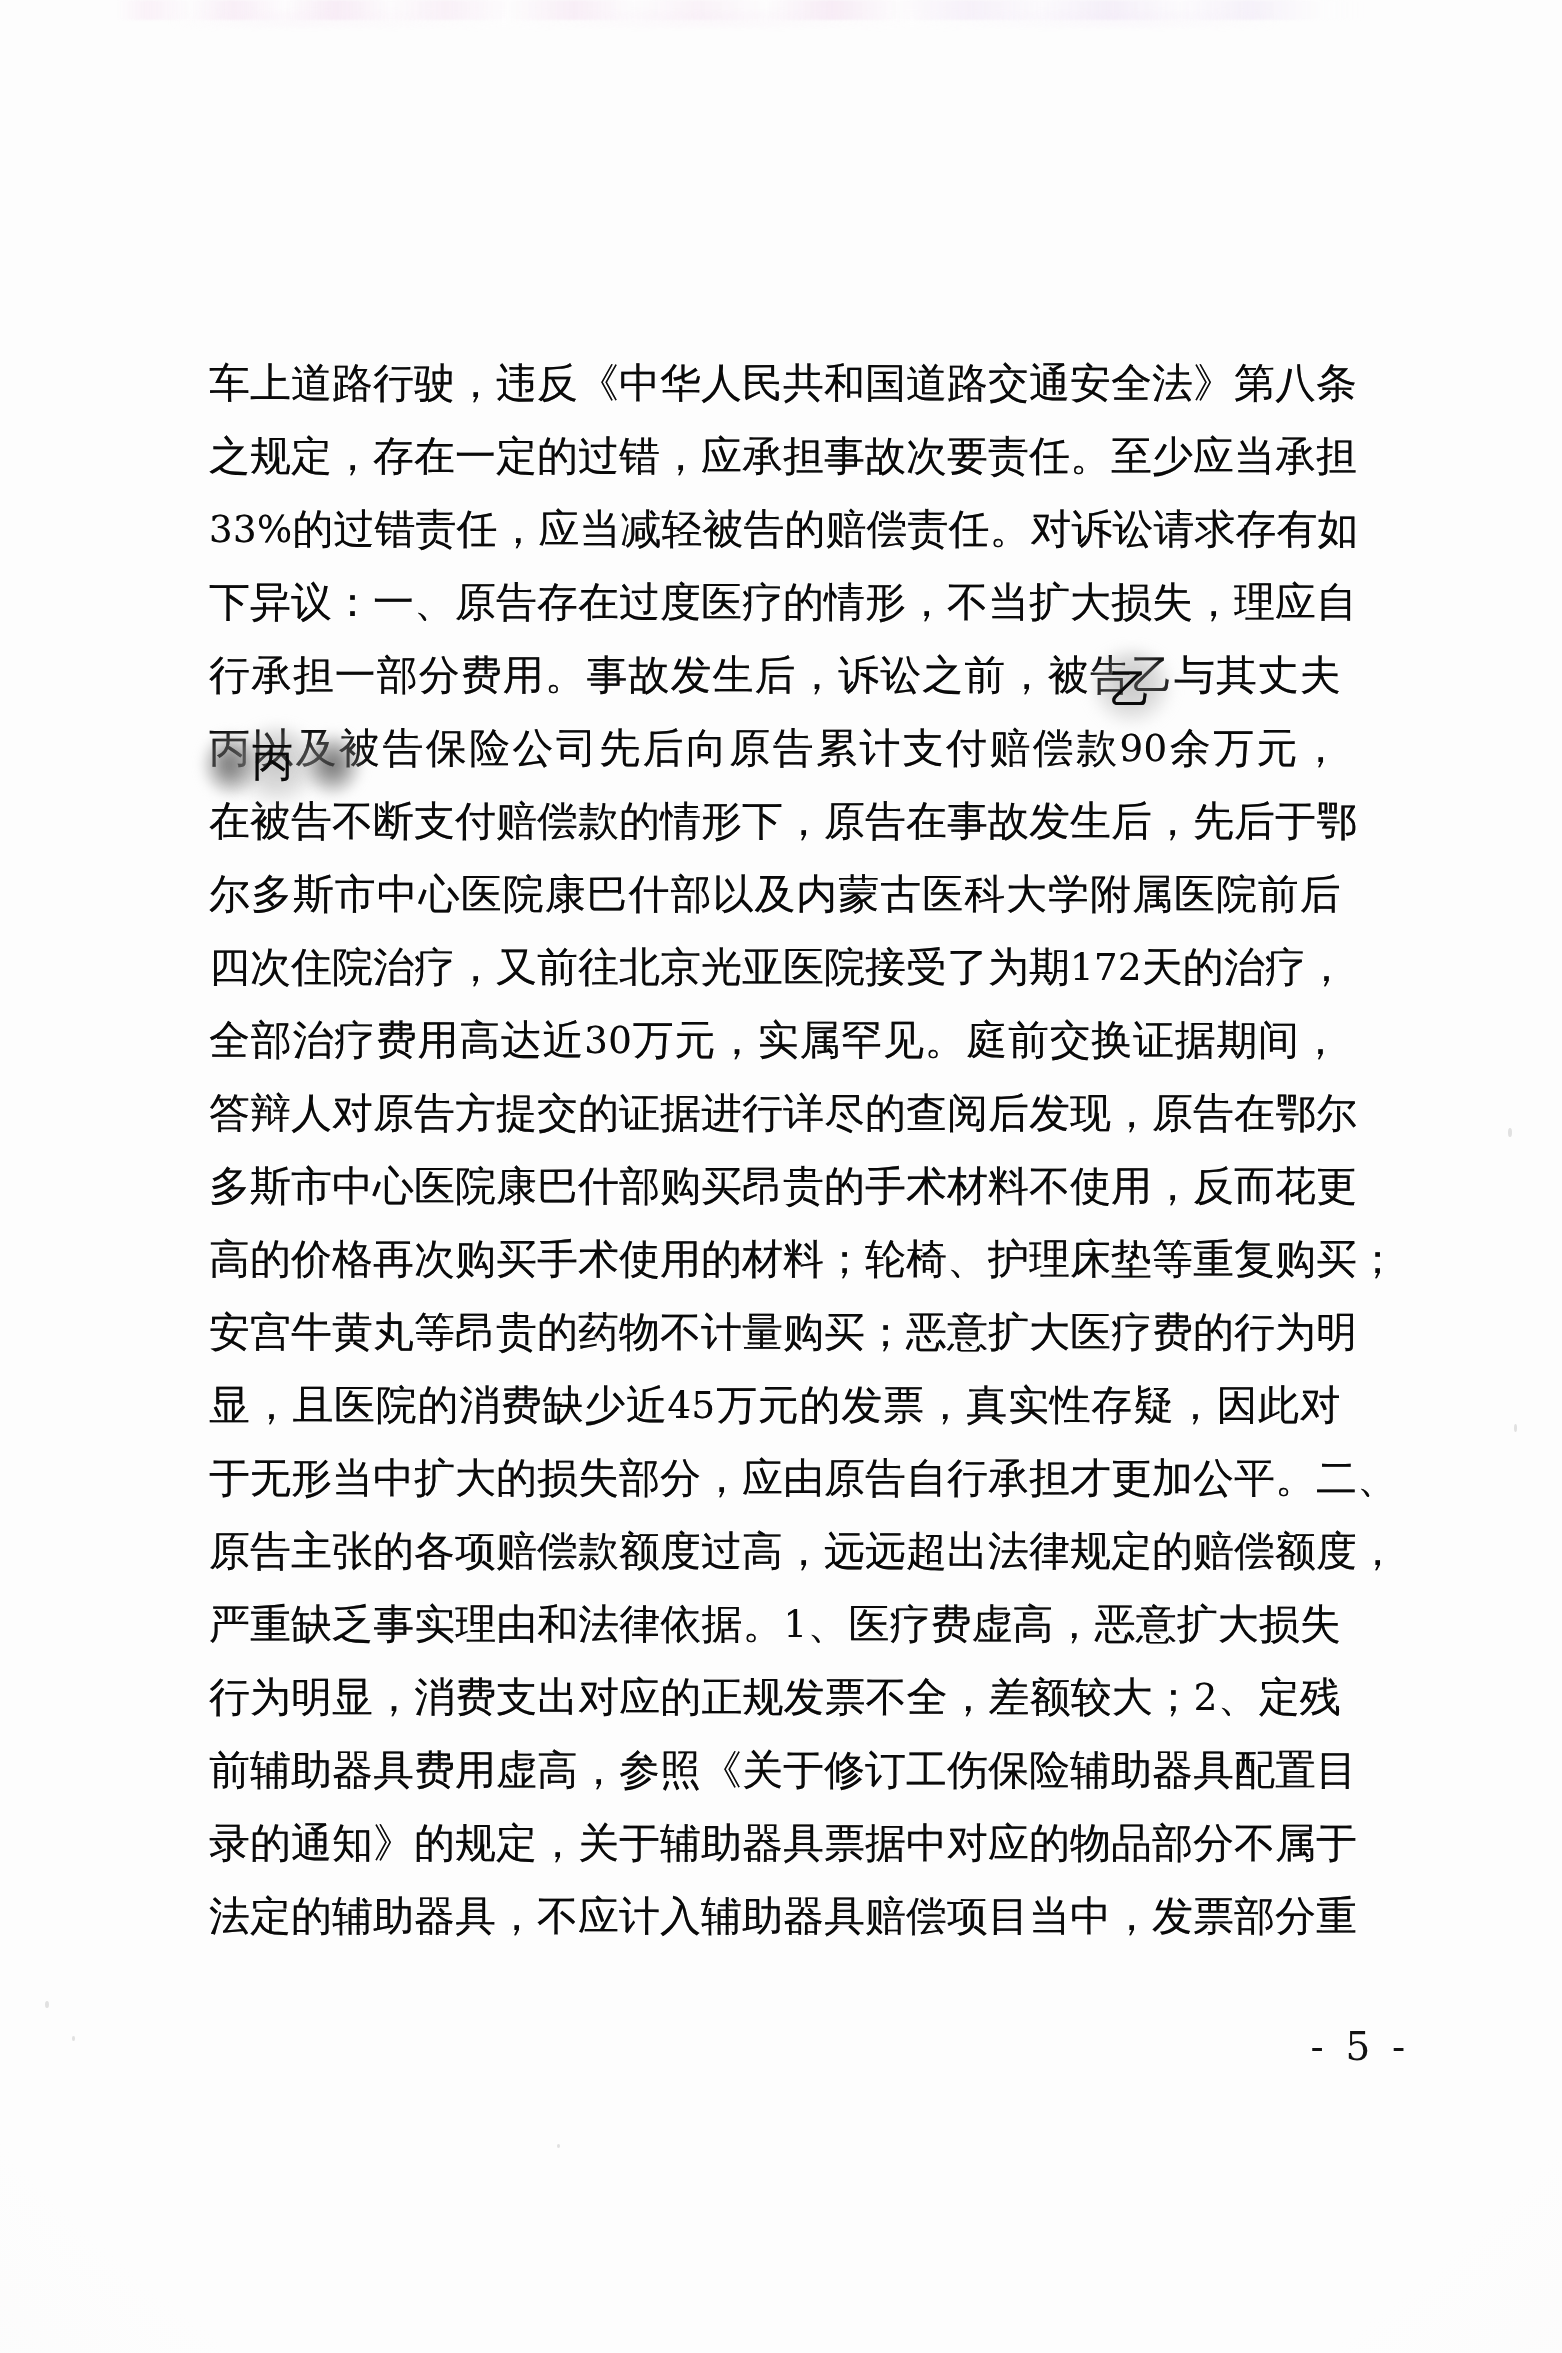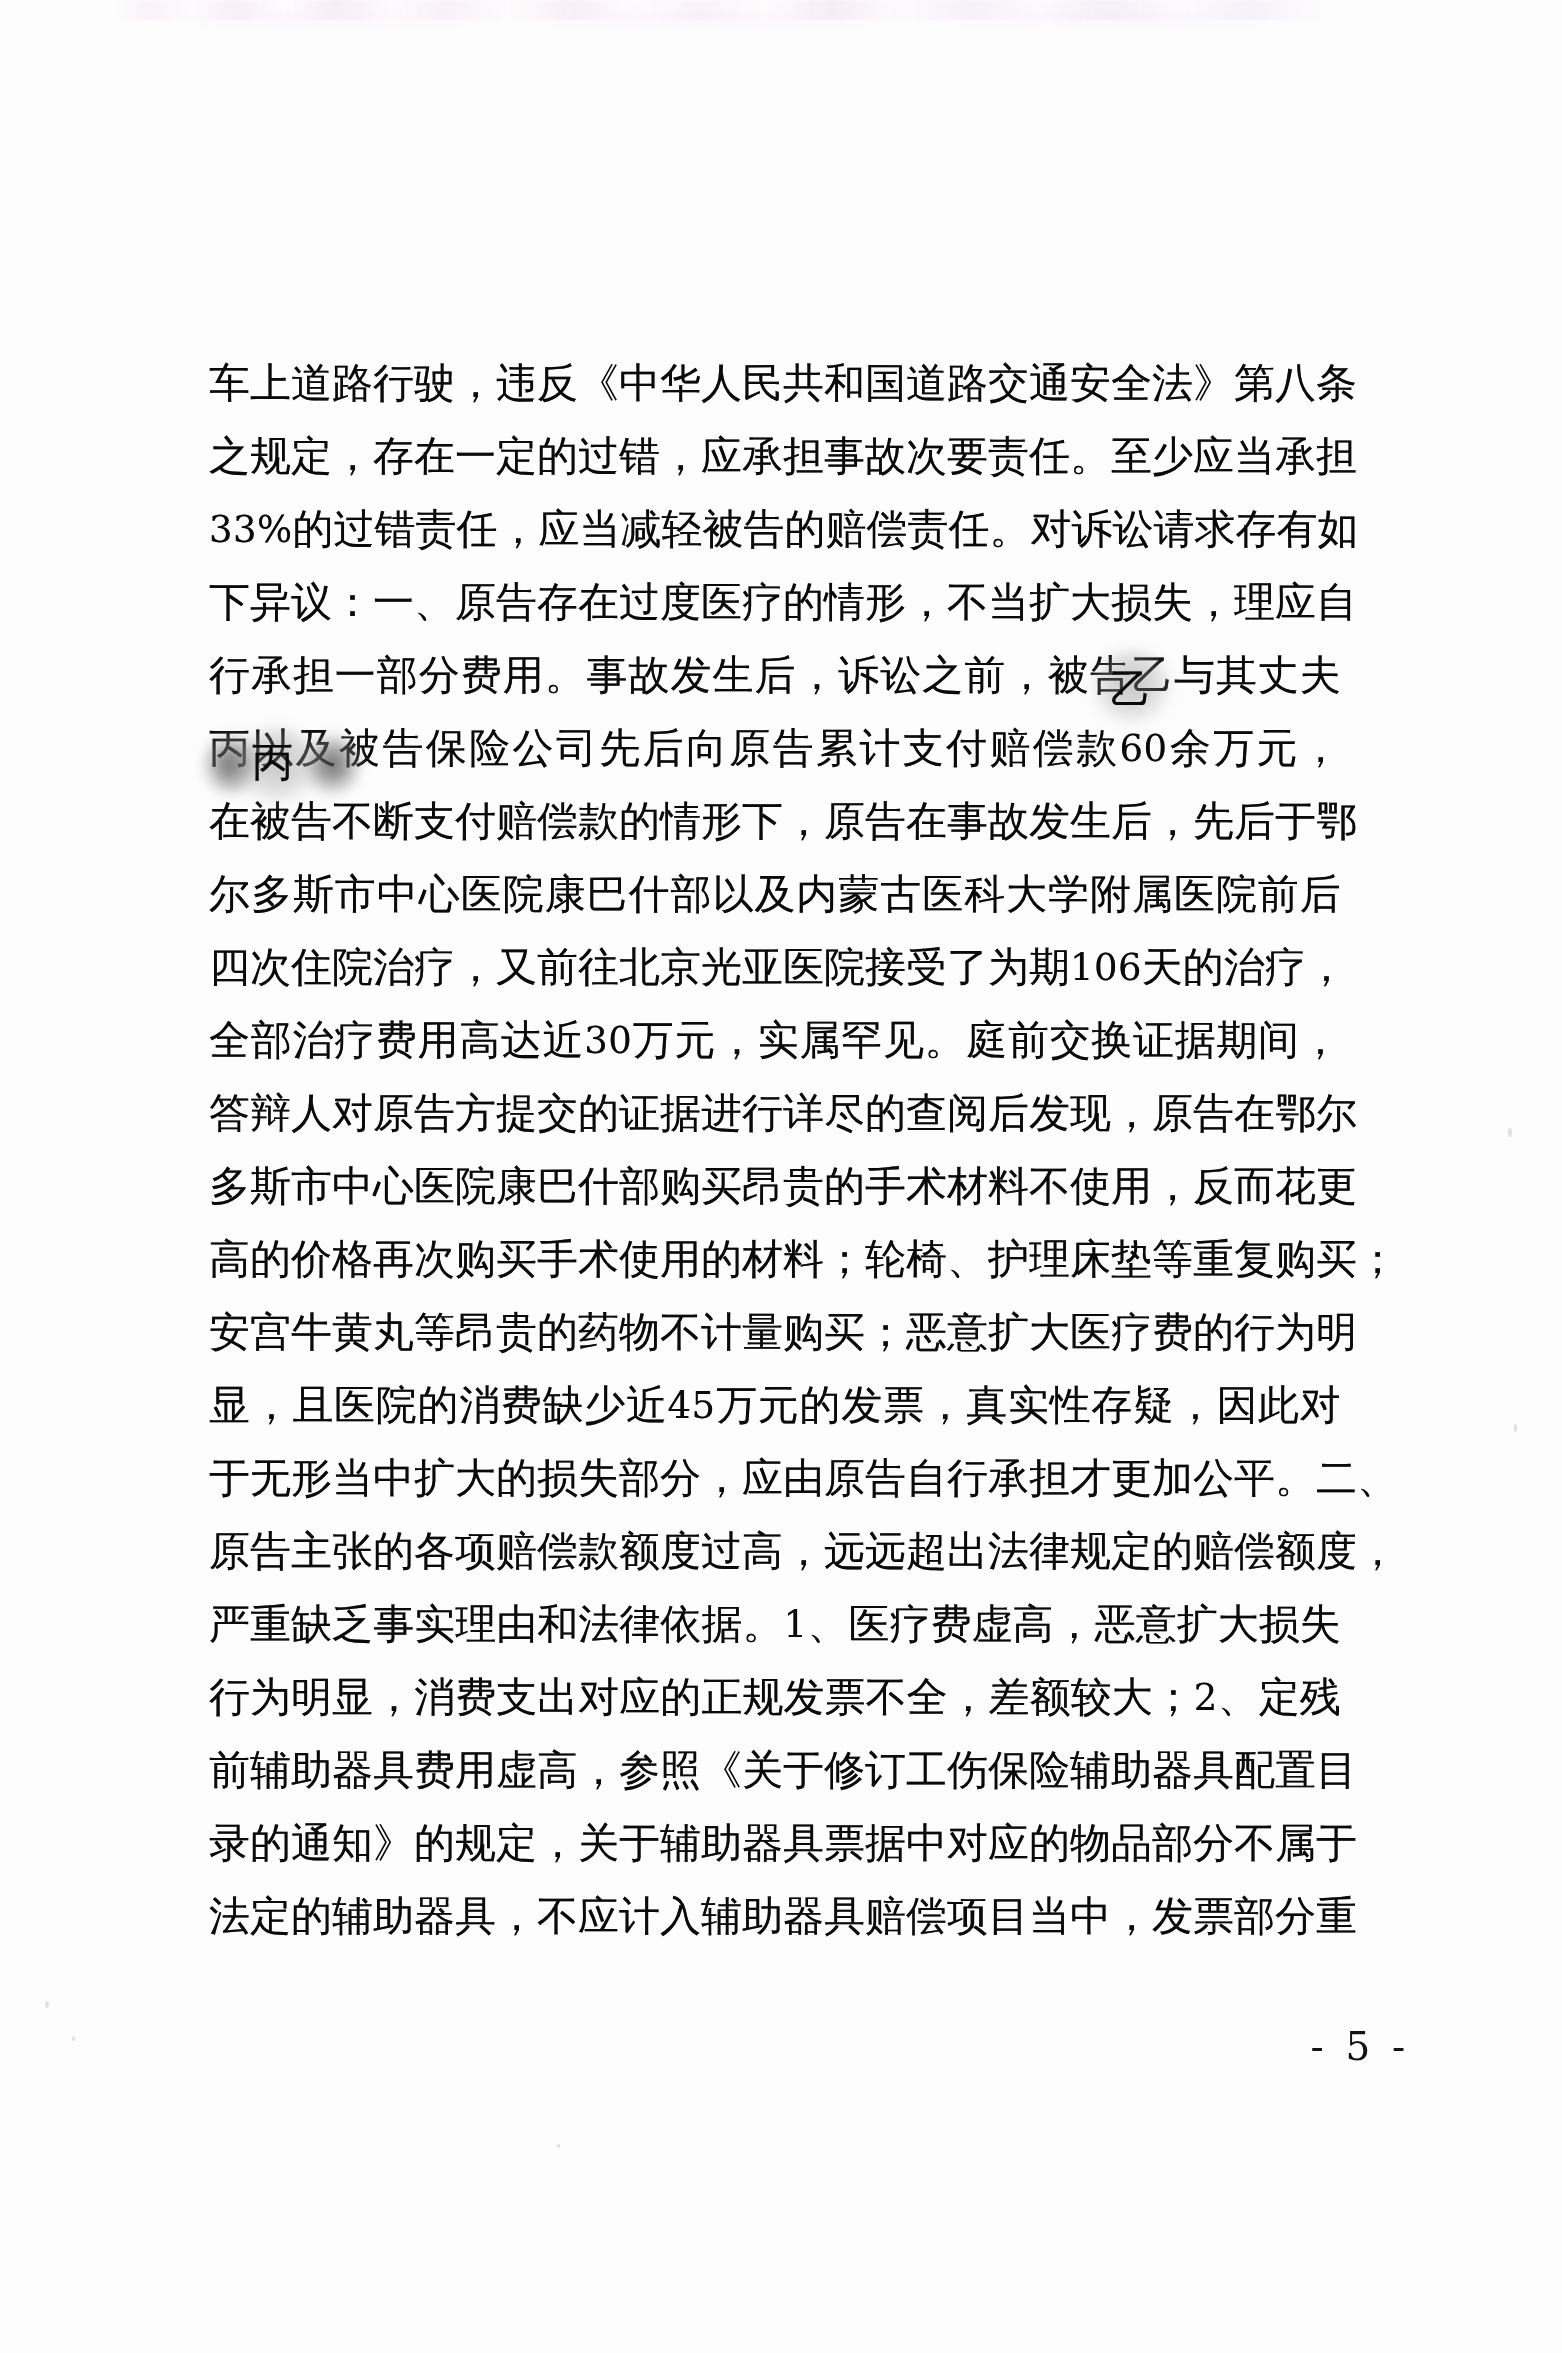--- a/index.html
+++ b/index.html
@@ -357,21 +357,21 @@
         <span class="ch">向</span>
         <span class="ch">原</span>
         <span class="ch">告</span>
         <span class="ch">累</span>
         <span class="ch">计</span>
         <span class="ch">支</span>
         <span class="ch">付</span>
         <span class="ch">赔</span>
         <span class="ch">偿</span>
         <span class="ch">款</span>
-        <span class="ch num">60</span>
+        <span class="ch num">90</span>
         <span class="ch">余</span>
         <span class="ch">万</span>
         <span class="ch">元</span>
         <span class="ch">，</span>
       </div>
       <div class="doc-line justify">
         <span class="ch">在</span>
         <span class="ch">被</span>
         <span class="ch">告</span>
         <span class="ch">不</span>
@@ -444,21 +444,21 @@
         <span class="ch">京</span>
         <span class="ch">光</span>
         <span class="ch">亚</span>
         <span class="ch">医</span>
         <span class="ch">院</span>
         <span class="ch">接</span>
         <span class="ch">受</span>
         <span class="ch">了</span>
         <span class="ch">为</span>
         <span class="ch">期</span>
-        <span class="ch num">106</span>
+        <span class="ch num">172</span>
         <span class="ch">天</span>
         <span class="ch">的</span>
         <span class="ch">治</span>
         <span class="ch">疗</span>
         <span class="ch">，</span>
       </div>
       <div class="doc-line justify">
         <span class="ch">全</span>
         <span class="ch">部</span>
         <span class="ch">治</span>

